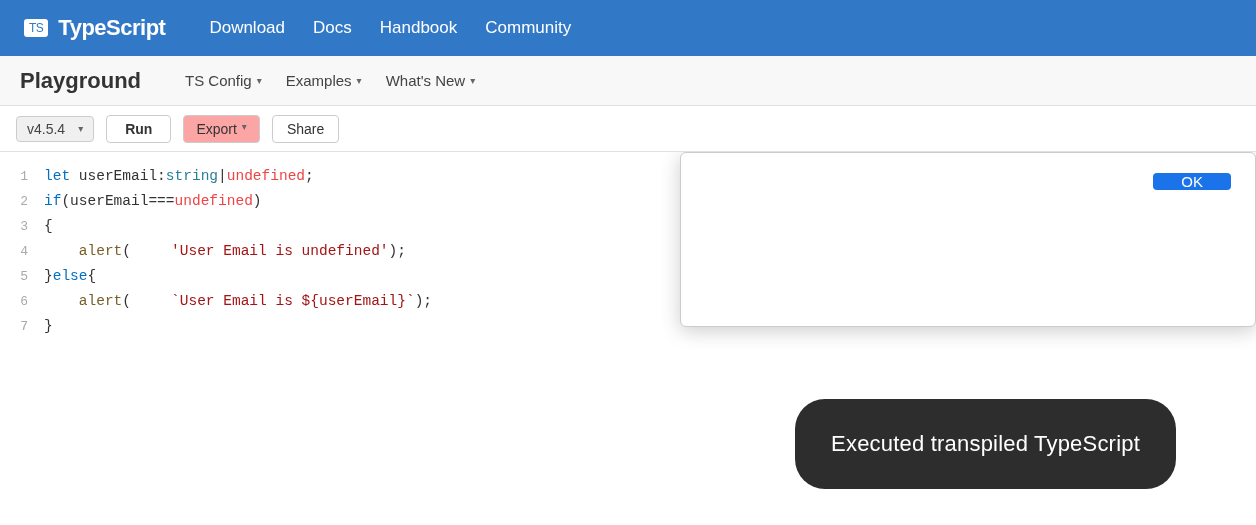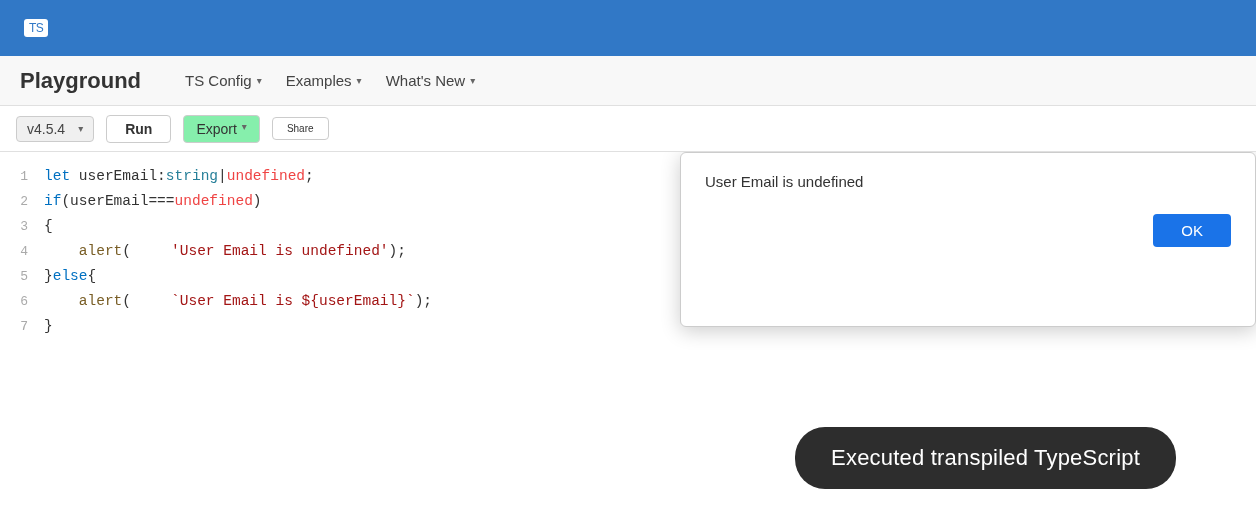--- a/index.html
+++ b/index.html
@@ -104,34 +104,34 @@
       border-radius: 4px;
       padding: 5px 18px;
       font-size: 14px;
       font-weight: 600;
       color: #333;
       cursor: pointer;
     }
     .export-btn {
       display: flex;
       gap: 5px;
-      background: #86efac;
+      background: #fca5a5;
       border: 1px solid #ccc;
       border-radius: 4px;
       padding: 5px 12px;
       font-size: 14px;
       color: #333;
       cursor: pointer;
     }
     .share-btn {
       background: #fff;
       border: 1px solid #ccc;
       border-radius: 4px;
       padding: 5px 14px;
-      font-size: 10px;
+      font-size: 14px;
       color: #333;
       cursor: pointer;
     }
 
     
     .code-area {
       background: #fff;
       padding: 12px 0;
       font-family: 'Courier New', Courier, monospace;
       font-size: 14.5px;
@@ -163,21 +163,21 @@
     .fn { color: #795e26; }
 
     
     .toast {
       position: absolute;
       bottom: 36px;
       right: 80px;
       background: #2d2d2d;
       color: #fff;
       border-radius: 30px;
-      padding: 18px 36px;
+      padding: 32px 36px;
       font-size: 22px;
       font-weight: 500;
       letter-spacing: 0.2px;
     }
 
     
     .dialog-overlay {
       position: absolute;
       top: 0; left: 680px;
       width: 576px;
@@ -201,38 +201,45 @@
     }
     .dialog-footer {
       display: flex;
       justify-content: flex-end;
     }
     .ok-btn {
       background: #1a73e8;
       color: #fff;
       border: none;
       border-radius: 4px;
-      padding: 8px 28px;
+      padding: 0 28px;
       font-size: 15px;
       font-weight: 500;
       cursor: pointer;
     }
 
     .main-content {
       height: calc(525px - 56px - 50px - 46px);
       position: relative;
       overflow: hidden;
     }
   </style>
 </head>
 <body>
 
 <nav class="top-nav">
   <div class="logo-area">
     <span class="ts-badge">TS</span>
+    <span>TypeScript</span>
+  </div>
+  <div class="nav-links">
+    <a class="nav-link">Download</a>
+    <a class="nav-link">Docs</a>
+    <a class="nav-link">Handbook</a>
+    <a class="nav-link">Community</a>
   </div>
 </nav>
 
 <div class="second-nav">
   <span class="playground-title">Playground</span>
   <div class="nav-dropdown">
     <span>TS Config</span>
     <span class="chevron">▾</span>
   </div>
   <div class="nav-dropdown">
@@ -285,20 +292,19 @@
       <span class="line-num">6</span>
       <span class="code-content">    <span class="fn">alert</span>(<span class="string">`User Email is ${userEmail}`</span>);</span>
     </div>
     <div class="code-line">
       <span class="line-num">7</span>
       <span class="code-content">}</span>
     </div>
   </div>
 
   <div class="dialog-overlay">
-    <div class="dialog-message">User Email is undefined</div>
     <div class="dialog-footer">
       <button class="ok-btn">OK</button>
     </div>
   </div>
 
   <div class="toast">Executed transpiled TypeScript</div>
 </div>
 
 </body></html>

